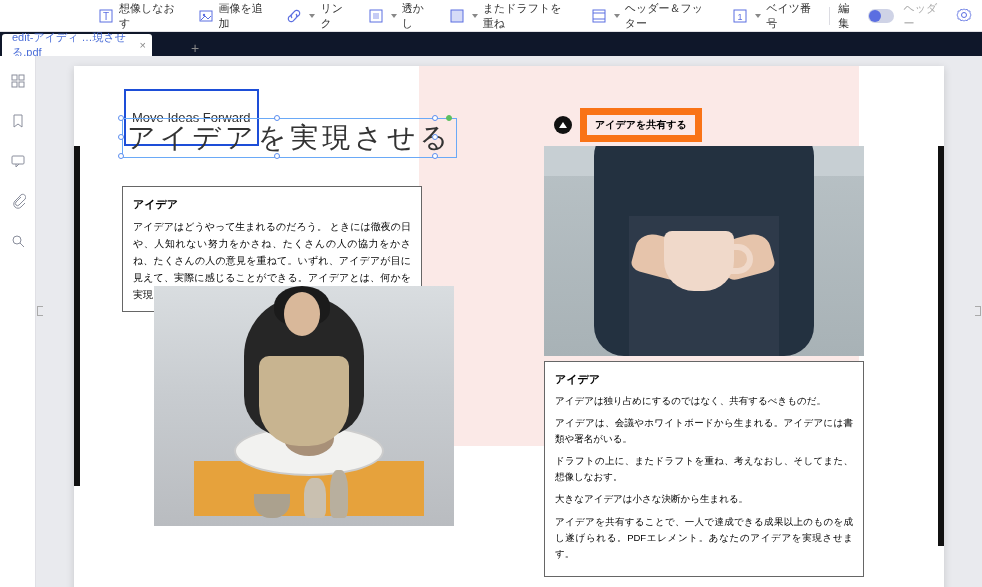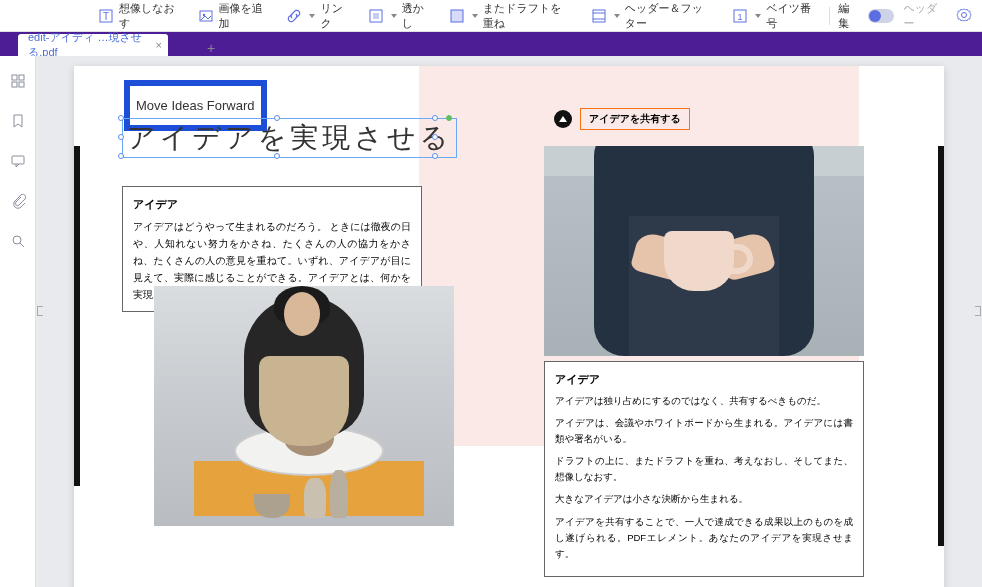--- a/index.html
+++ b/index.html
@@ -11,40 +11,40 @@
   .tool-icon { width: 16px; height: 16px; display: inline-flex; align-items: center; justify-content: center; color: #5b6ee1; }
   .tool-sep { width: 1px; height: 18px; background: #dcdce2; margin: 0 4px; }
   .dd-caret { width: 0; height: 0; border-left: 3px solid transparent; border-right: 3px solid transparent; border-top: 4px solid #888; margin-left: 2px; }
   .switch { width: 28px; height: 14px; border-radius: 7px; background: #cfd3e6; position: relative; margin: 0 6px; }
   .switch .knob { width: 12px; height: 12px; border-radius: 50%; background: #5b6ee1; position: absolute; top: 1px; left: 1px; }
   .read-lbl { color: #aaa; font-size: 11px; }
   .edit-lbl { color: #333; font-size: 11px; }
   .gear { color: #5b6ee1; }
 
   
-  .tabbar { height: 24px; background: #4c1d95; display: flex; align-items: flex-end; padding-left: 18px; gap: 31px; }
+  .tabbar { height: 24px; background: #0f172a; display: flex; align-items: flex-end; padding-left: 2px; gap: 31px; }
   .tab { background: #fff; height: 22px; display: flex; align-items: center; font-size: 11px; padding: 0 6px 0 10px; color: #4a6dd8; border-top-left-radius: 3px; border-top-right-radius: 3px; max-width: 150px; }
   .tab-close { margin-left: 8px; color: #888; cursor: pointer; }
   .tab-add { color: #888; margin-left: 8px; cursor: pointer; font-size: 14px; }
 
   
   .main { display: flex; height: calc(100% - 56px); }
   .sidebar { width: 36px; background: #fff; border-right: 1px solid #e0e0e5; display: flex; flex-direction: column; align-items: center; padding-top: 16px; gap: 22px; }
   .side-ic { width: 18px; height: 18px; color: #8a8e9c; cursor: pointer; display:flex; align-items:center; justify-content:center;}
 
   .canvas-wrap { flex: 1; background: #e9eaee; position: relative; overflow: hidden; display:flex; justify-content:center; }
   .spread { position: relative; margin-top: 10px; width: 870px; height: 560px; background: #fff; box-shadow: 0 2px 8px rgba(0,0,0,0.15); }
   .page-bg-left { position: absolute; left: 0; top: 0; width: 435px; height: 100%; background: #fff; }
   .page-bg-right { position: absolute; left: 435px; top: 0; width: 435px; height: 100%; background: #fff; }
   .pink-block { position: absolute; left: 345px; top: 0; width: 440px; height: 380px; background: #fbe9e7; }
   .black-bar-left { position:absolute; left:0; top:80px; width:6px; height:340px; background:#111; }
   .black-bar-right { position:absolute; right:0; top:80px; width:6px; height:400px; background:#111; }
 
   
-  .move-frame { position: absolute; left: 50px; top: 14px; border: 6px solid #1d4ed8; padding: 12px 6px; font-size: 13px; font-family: "Segoe UI", sans-serif; color: #333; background:#fff; }
+  .move-frame { position: absolute; left: 50px; top: 23px; border: 2px solid #1d4ed8; padding: 19px 6px; font-size: 13px; font-family: "Segoe UI", sans-serif; color: #333; background:#fff; }
   .title-jp { position: absolute; left: 48px; top: 52px; font-family: "Yu Mincho", "Hiragino Mincho Pro", serif; font-size: 28px; letter-spacing: 4px; color: #333; border: 1px solid #6aa9f7; padding: 0 4px; background:transparent; }
   .sel-handle { position: absolute; width: 6px; height: 6px; border: 1px solid #5b8def; background: #fff; border-radius:50%; }
   .sel-rot { position:absolute; width:6px; height:6px; border:1px solid #5cbf60; background:#5cbf60; border-radius:50%; }
 
   .idea-box-left { position: absolute; left: 48px; top: 120px; width: 300px; border: 1px solid #666; padding: 8px 10px; font-size: 10px; line-height: 1.7; background:#fff; }
   .idea-head { font-weight: bold; font-size: 11px; margin-bottom: 4px; }
   .idea-para { text-align: justify; }
 
   .pottery-img { position: absolute; left: 80px; top: 220px; width: 300px; height: 240px; background: linear-gradient(180deg,#d9dde0 0%, #c8ccd0 45%, #b9bcc0 100%); overflow:hidden; }
   .pottery-person { position:absolute; left:90px; top:10px; width:120px; height:140px; background:#262626; border-radius:60px 60px 40px 40px; }
@@ -55,21 +55,21 @@
   .wheel-center { position:absolute; left:130px; top:135px; width:50px; height:35px; background:#a89078; border-radius:50%; }
   .bench { position:absolute; left:40px; top:175px; width:230px; height:55px; background:#e6a23c; }
   .vase1 { position:absolute; left:150px; bottom:8px; width:22px; height:40px; background:#c9c0b0; border-radius:40% 40% 20% 20%; }
   .vase2 { position:absolute; left:176px; bottom:8px; width:18px; height:48px; background:#b8af9e; border-radius:40% 40% 20% 20%; }
   .pot { position:absolute; left:100px; bottom:8px; width:36px; height:24px; background:#aba18e; border-radius:0 0 16px 16px; }
 
   
   .share-btn { position: absolute; left: 480px; top: 42px; display:flex; align-items:center; gap:8px; }
   .share-circle { width:18px; height:18px; border-radius:50%; background:#111; display:flex; align-items:center; justify-content:center; }
   .share-arrow { width:0; height:0; border-left:4px solid transparent; border-right:4px solid transparent; border-bottom:6px solid #fff; }
-  .share-frame { border:1px solid #f97316; padding:3px 8px; font-size:10px; font-weight:bold; }
+  .share-frame { border:7px solid #f97316; padding:3px 8px; font-size:10px; font-weight:bold; }
 
   .mug-img { position:absolute; left:470px; top:80px; width:320px; height:210px; background:linear-gradient(180deg,#b9c2c6 0%, #a8b2b6 100%); overflow:hidden; }
   .torso { position:absolute; left:50px; top:-20px; width:220px; height:230px; background:#233140; border-radius:30px; }
   .apron2 { position:absolute; left:85px; top:70px; width:150px; height:140px; background:#2e3a4a; }
   .hand-l { position:absolute; left:90px; top:90px; width:50px; height:40px; background:#e6c4ab; border-radius:40% 40% 20% 20%; transform:rotate(15deg); }
   .hand-r { position:absolute; left:178px; top:90px; width:50px; height:40px; background:#e6c4ab; border-radius:40% 40% 20% 20%; transform:rotate(-15deg); }
   .mug { position:absolute; left:120px; top:85px; width:70px; height:60px; background:#f0d9ca; border-radius:8px 8px 30px 30px; }
   .mug-handle { position:absolute; left:185px; top:98px; width:24px; height:30px; border:6px solid #f0d9ca; border-left:none; border-radius:0 18px 18px 0; }
   .shelf { position:absolute; left:0; top:0; width:100%; height:30px; background:#c7cfd3; }
 

